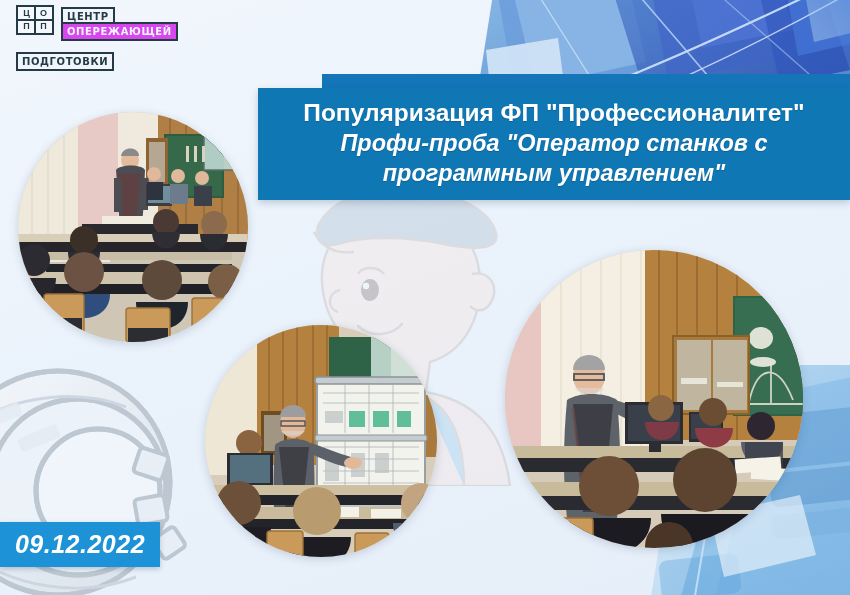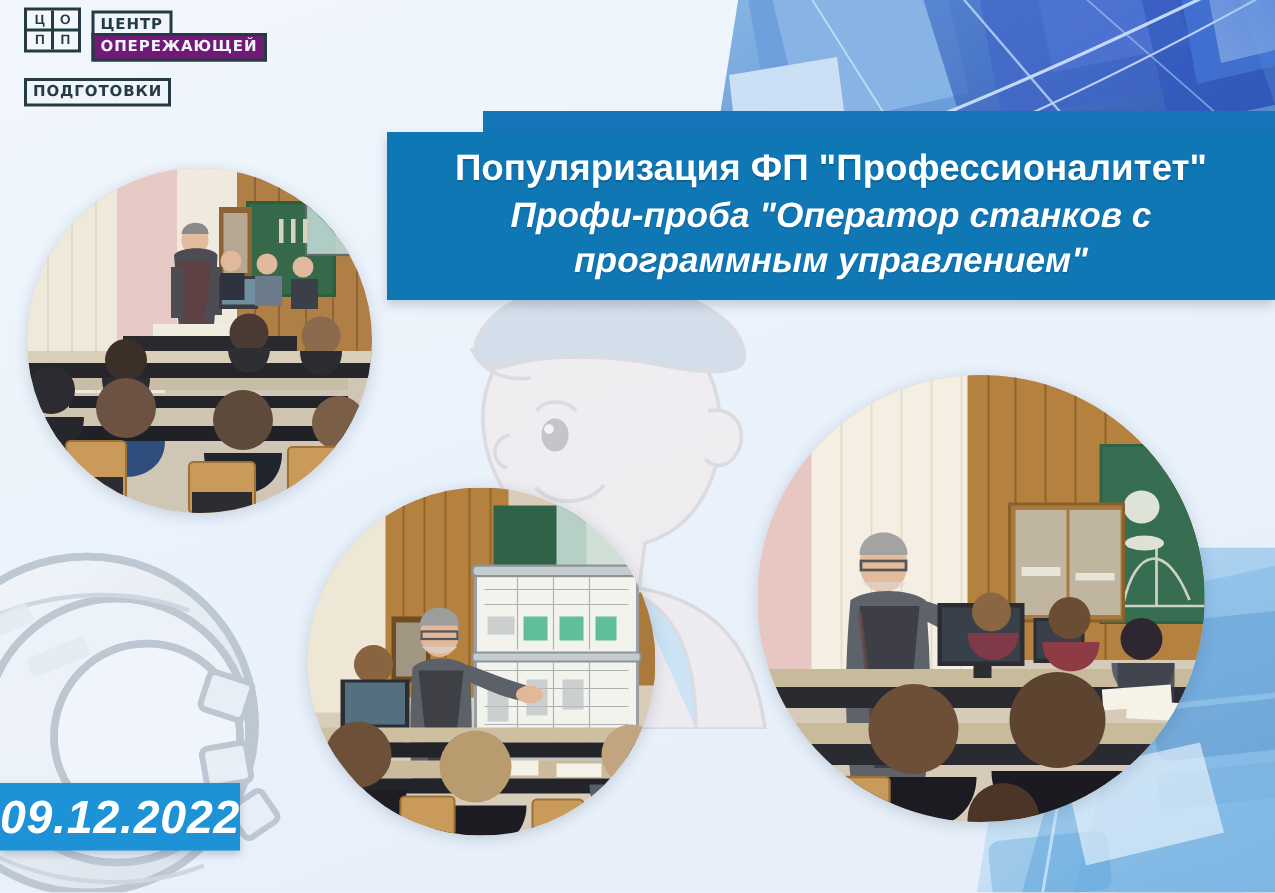--- a/index.html
+++ b/index.html
@@ -25,21 +25,21 @@
   .logo{position:absolute;left:16px;top:5px;width:180px;height:62px;}
   .logo-mark{position:absolute;left:0;top:0;width:38px;height:30px;
       border:2.5px solid #243b46;box-sizing:border-box;background:#f4f8fd;}
   .logo-mark .cell{position:absolute;width:13px;height:10px;font-size:9px;line-height:10px;
       color:#243b46;font-weight:700;text-align:center;letter-spacing:0;}
   .logo-mark i{position:absolute;background:#243b46;}
   .lg-row{position:absolute;display:inline-block;white-space:nowrap;
       font-size:10px;font-weight:700;letter-spacing:.6px;line-height:12px;
       padding:1.5px 4px;box-sizing:border-box;font-family:"DejaVu Sans",sans-serif;}
   .lg-out{border:2px solid #243b46;color:#243b46;background:#f0f5fb;}
-  .lg-in{background:#701a75;color:#f0f5fb;border:2px solid #243b46;}
+  .lg-in{background:#d946ef;color:#f0f5fb;border:2px solid #243b46;}
 
   
   .banner-top{position:absolute;left:322px;top:74px;right:0;height:18px;background:#1475b8;}
   .banner{position:absolute;left:258px;top:88px;right:0;height:112px;background:#1077b5;
       box-shadow:0 3px 7px rgba(30,60,90,.22);}
   .banner-inner{position:absolute;inset:0;display:flex;flex-direction:column;
       align-items:center;justify-content:center;padding:4px 14px 6px 14px;box-sizing:border-box;}
   .t-line1{color:#ffffff;font-size:24.5px;font-weight:700;line-height:30px;white-space:nowrap;
       text-shadow:0 1px 1px rgba(0,0,0,.18);}
   .t-line2,.t-line3{color:#ffffff;font-size:23.5px;font-weight:700;font-style:italic;
@@ -50,21 +50,21 @@
       box-shadow:0 2px 10px rgba(40,70,100,.20);}
   .ph1{left:18px;top:112px;width:230px;height:230px;}
   .ph2{left:205px;top:325px;width:232px;height:232px;}
   .ph3{left:505px;top:250px;width:298px;height:298px;}
   .scene{position:absolute;inset:0;}
 
   
   .date-badge{position:absolute;left:0;bottom:28px;width:160px;height:45px;background:#1e92d6;
       display:flex;align-items:center;justify-content:center;
       box-shadow:0 2px 5px rgba(30,60,90,.25);}
-  .date-badge span{color:#fff;font-size:31px;font-style:italic;font-weight:700;letter-spacing:.5px;}
+  .date-badge span{color:#fff;font-size:25px;font-style:italic;font-weight:700;letter-spacing:.5px;}
 </style>
 </head>
 <body>
 
 <div id="poster">
 
   <div class="bg-base"></div>
 
   <div class="geo-topright">
     <svg width="420" height="230" viewBox="0 0 420 230">

